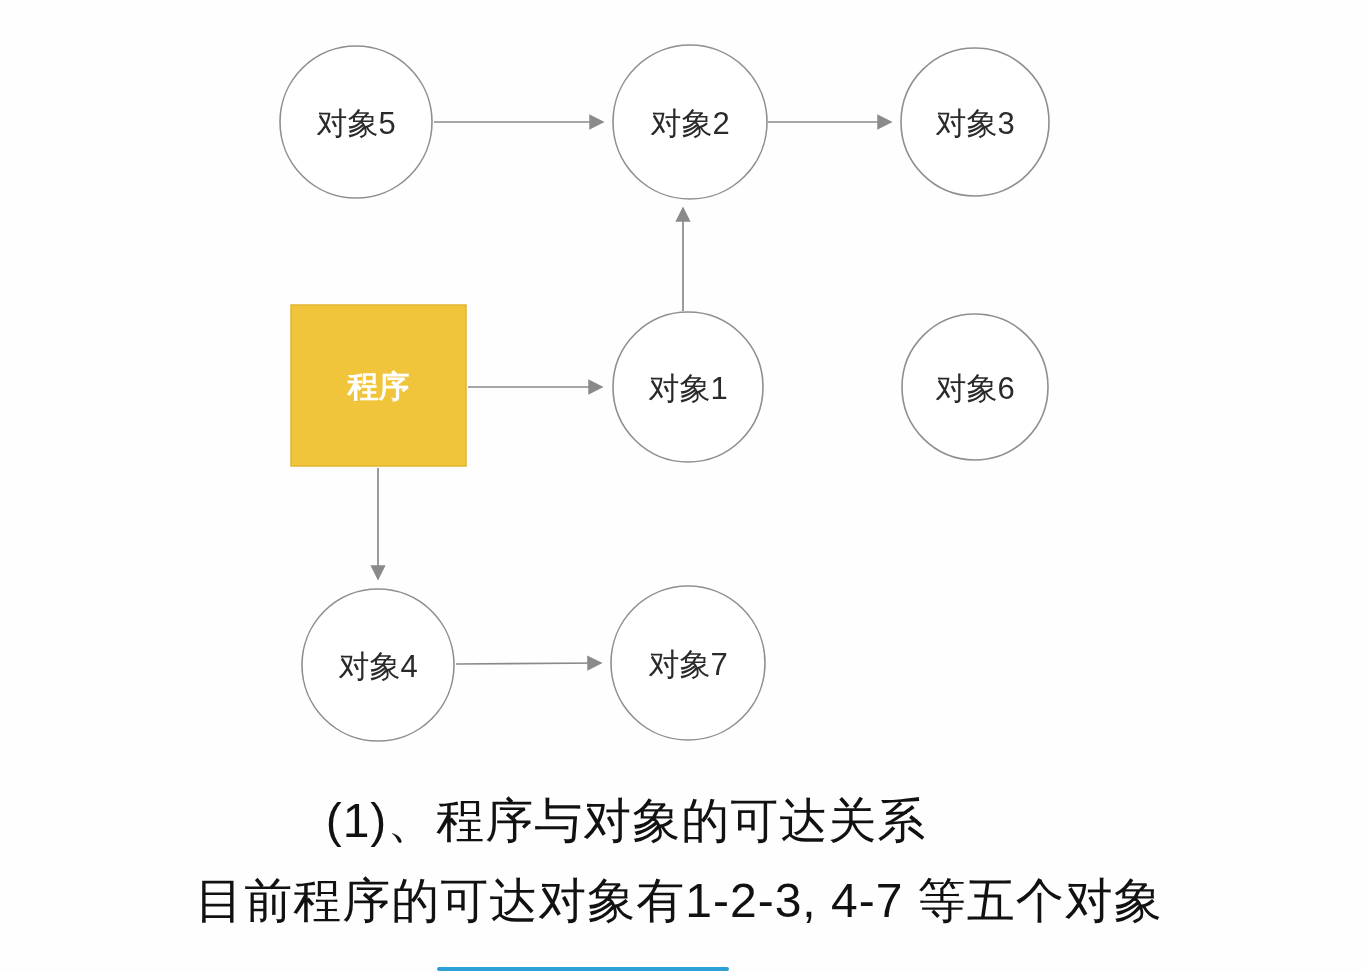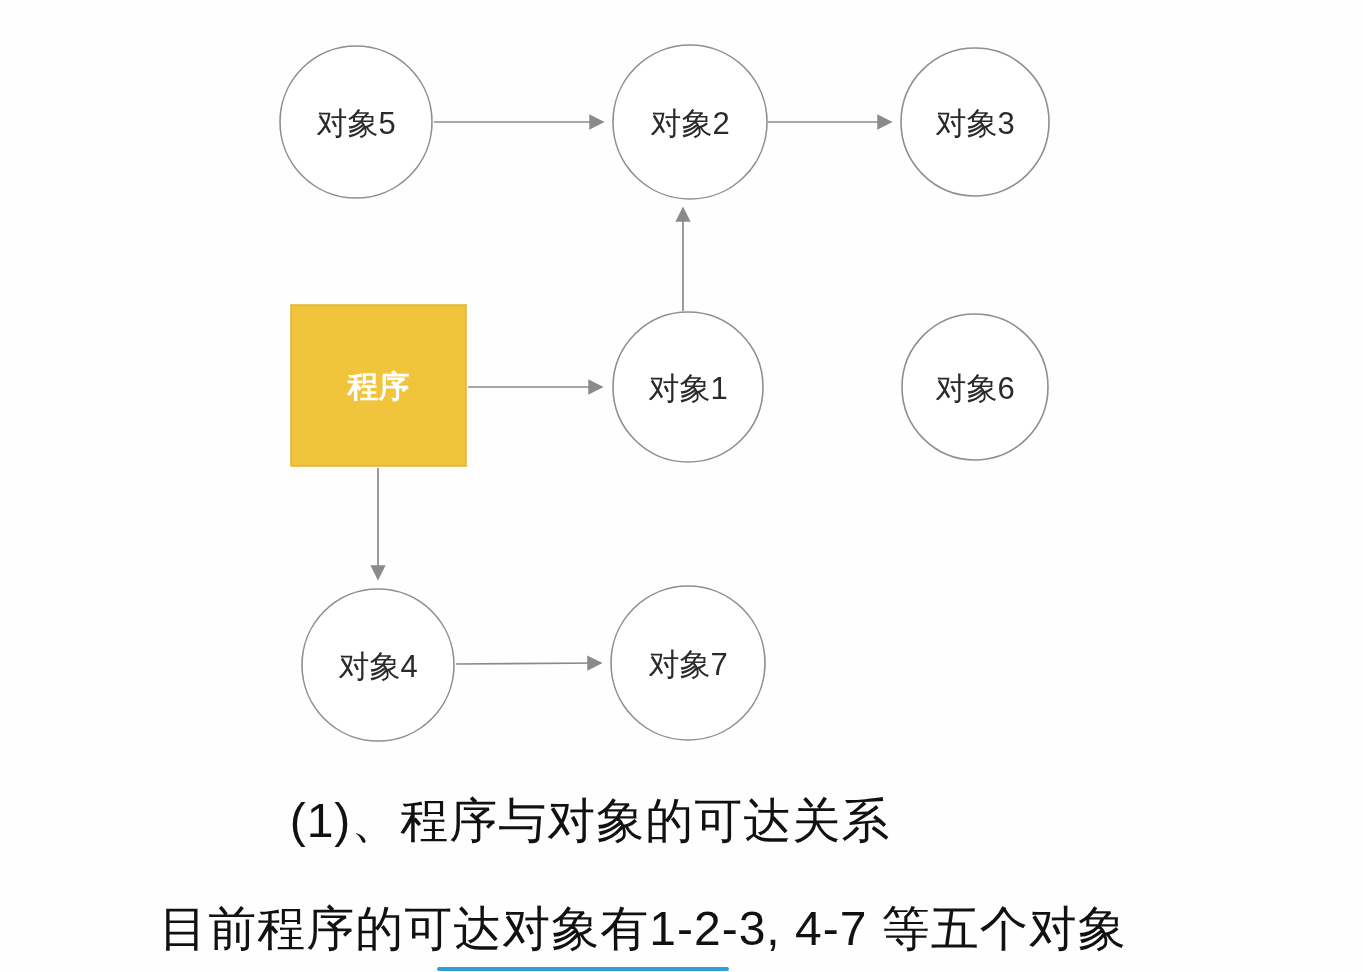--- a/index.html
+++ b/index.html
@@ -34,28 +34,29 @@
     fill: #ffffff;
   }
   .caption-line {
     position: absolute;
     text-align: center;
     font-size: 48px;
     line-height: 58px;
     color: #111111;
     letter-spacing: 1px;
     white-space: nowrap;
+    padding-left: 36px;
   }
   #caption-line1 {
     top: 792px;
     left: 0;
     width: 1180px;
   }
   #caption-line2 {
-    top: 900px;
+    top: 872px;
     left: 0;
     width: 1286px;
   }
   #video-progress {
     position: absolute;
     top: 967px;
     left: 437px;
     width: 292px;
     height: 4px;
     border-radius: 2px;

